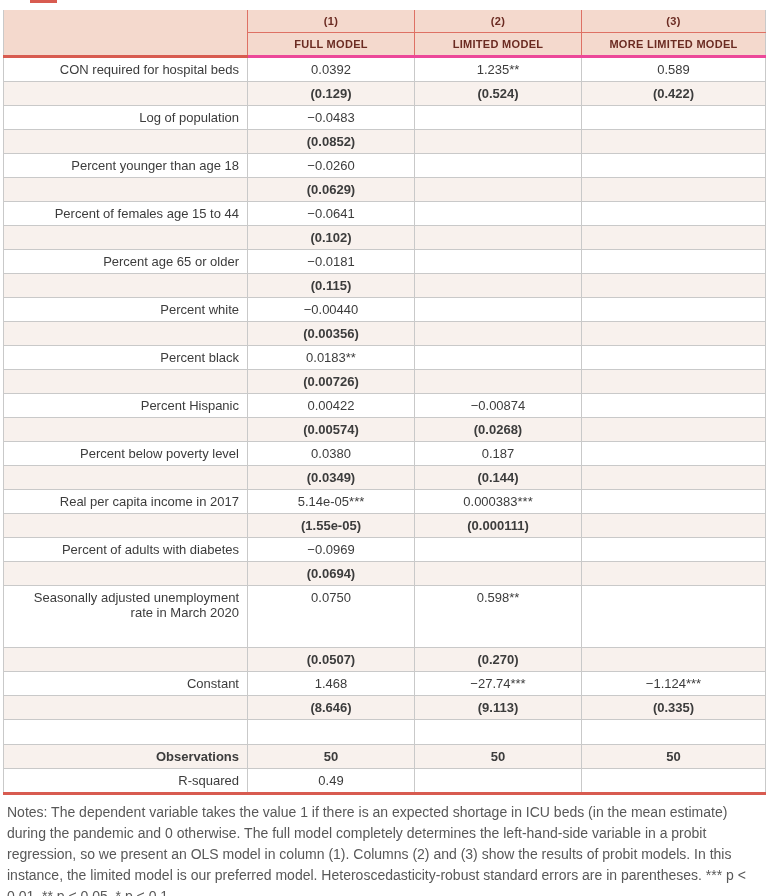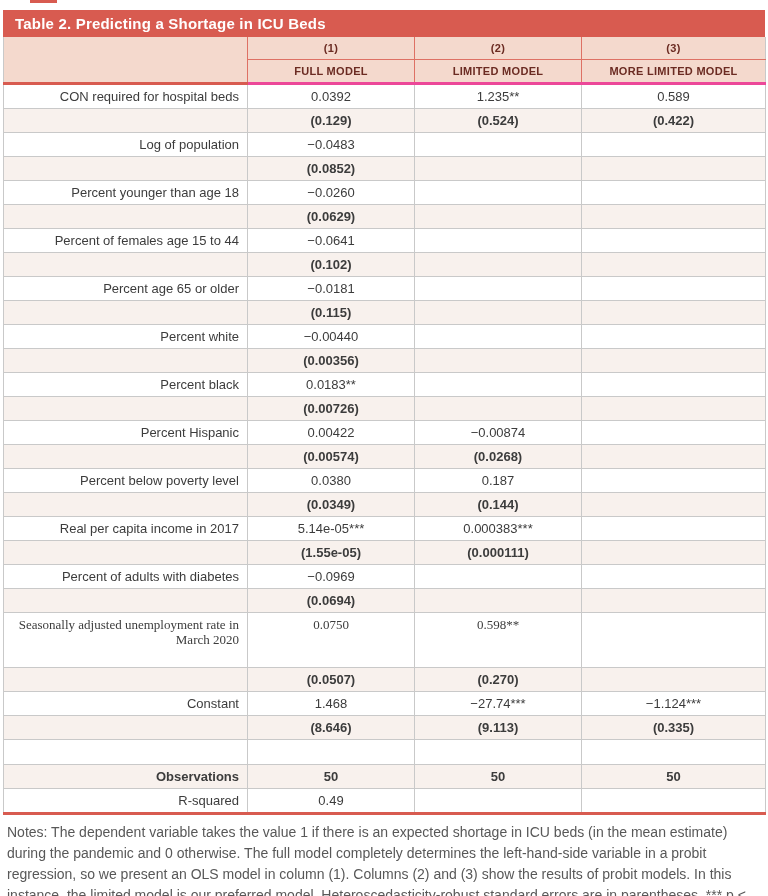--- a/index.html
+++ b/index.html
@@ -50,38 +50,35 @@
     line-height: 15px;
     color: #3c3c3c;
     padding: 4px 8px;
     text-align: center;
     vertical-align: top;
     overflow: hidden;
     white-space: normal;
   }
   tbody td.lbl { text-align: right; padding-left: 9px; }
   tr.se td { background: #f8f1ed; font-weight: bold; }
-  tr.tall td { padding-bottom: 20px; font-family: Liberation Serif, serif; }
+  tr.tall td { padding-bottom: 27px; }
   tr.spacer td { height: 16px; }
   .notes {
     margin: 7px 4px 0 4px;
     font-size: 14px;
     color: #585858;
     line-height: 1.5;
   }
 </style>
 </head>
 <body>
 
 <div class="artifact"></div>
 
 <div class="wrap">
-  <div class="titlebar">
-    <span>Table 2. Predicting a Shortage in ICU Beds</span>
-  </div>
 
   <table>
     <colgroup>
       <col class="c-label">
         <col class="c-1">
         <col class="c-2">
         <col class="c-3">
     </colgroup>
     <thead>
       <tr>

